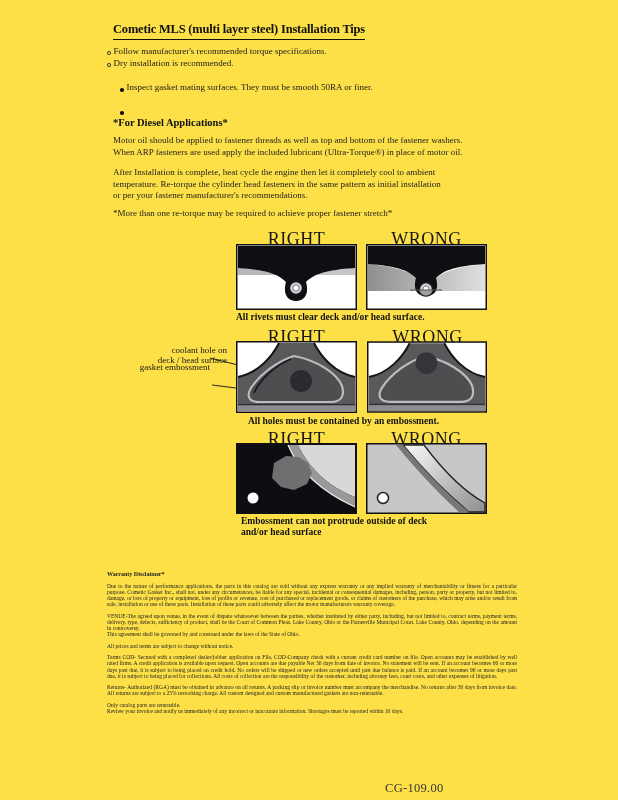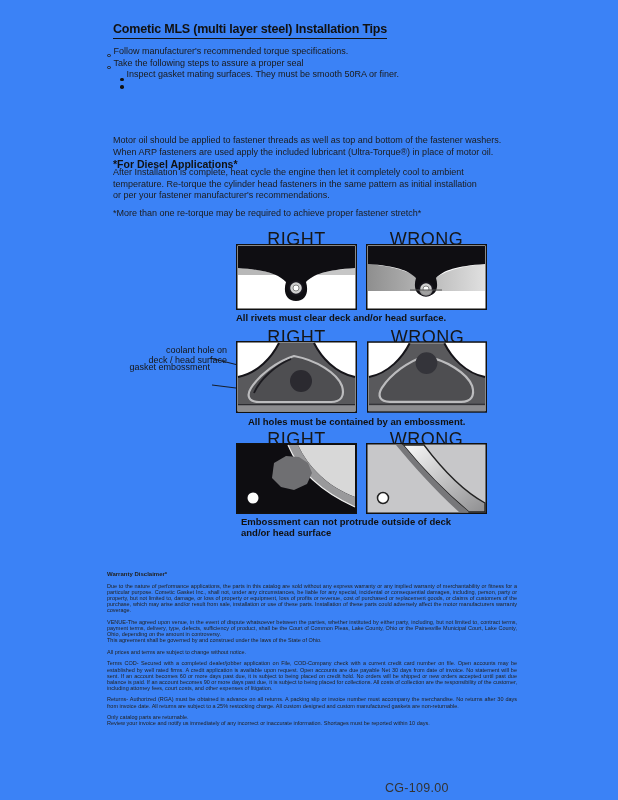--- a/index.html
+++ b/index.html
@@ -1,41 +1,41 @@
 <!DOCTYPE html>
 <html><head>
 <meta charset="utf-8">
 <style>
   * { box-sizing: border-box; margin: 0; padding: 0; }
   html,body { background:#ffffff; }
   .page {
     position: relative;
     width: 618px;
     height: 800px;
-    background: #3b82f6;
-    font-family: Liberation Sans, sans-serif;
+    background: #fde047;
+    font-family: Liberation Serif, serif;
     color: #1a1a1a;
     overflow: hidden;
   }
   .abs { position: absolute; }
 
   .title {
     left: 113px; top: 22px;
     font-size: 12.5px; font-weight: bold; letter-spacing: -0.2px;
     border-bottom: 1.5px solid #111; padding-bottom: 2px;
     color: #111;
   }
 
   .bullets { left: 107px; top: 45px; width: 430px; }
-  .b { display: flex; align-items: flex-end; line-height: 12.2px; font-size: 9px; white-space: nowrap; }
-  .b.sub { margin-left: 13px; line-height: 11.8px; }
+  .b { display: flex; align-items: center; line-height: 12.2px; font-size: 9px; white-space: nowrap; }
+  .b.sub { margin-left: 13px; line-height: 11.8px; margin-top: 13px; }
   .m1 { flex: 0 0 auto; width: 3.5px; height: 3.5px; border: 1px solid #222; border-radius: 50%; margin: 3.6px 3px 0 0; }
   .m2 { flex: 0 0 auto; width: 3.5px; height: 3.5px; background: #111; border-radius: 50%; margin: 3.8px 3px 0 0; }
 
-  .h2 { left: 113px; top: 117px; font-size: 10.5px; font-weight: bold; color: #111; margin-top: 41px; }
+  .h2 { left: 113px; top: 117px; font-size: 10.5px; font-weight: bold; color: #111; }
   .para { left: 113px; width: 402px; font-size: 9px; line-height: 11.6px; white-space: pre-line; color: #1c1c1c; }
   .p1 { top: 135px; }
   .p2 { top: 167px; }
   .p3 { top: 208px; }
 
   .dg-head { font-size: 18px; letter-spacing: 0.5px; color: #161616; text-align: center; width: 121px; }
   .dg-cap { font-size: 9.5px; font-weight: bold; color: #111; white-space: pre-line; line-height: 11px; }
   .dg-label { font-size: 9px; line-height: 10px; text-align: right; width: 92px; white-space: pre-line; color: #161616; }
   svg.panel { display: block; }
 
@@ -53,21 +53,21 @@
 
   <h1 class="abs title">Cometic MLS (multi layer steel) Installation Tips</h1>
 
   <div class="abs bullets">
     <div class="b">
       <span class="m1"></span>
       <span>Follow manufacturer's recommended torque specifications.</span>
     </div>
     <div class="b">
       <span class="m1"></span>
-      <span>Take the following steps to assure a proper seal</span>
+      <span>Dry installation is recommended.</span>
     </div>
     <div class="b sub">
       <span class="m2"></span>
       <span>Inspect gasket mating surfaces.  They must be smooth 50RA or finer.</span>
     </div>
     <div class="b sub">
       <span class="m2"></span>
     </div>
   </div>
 

